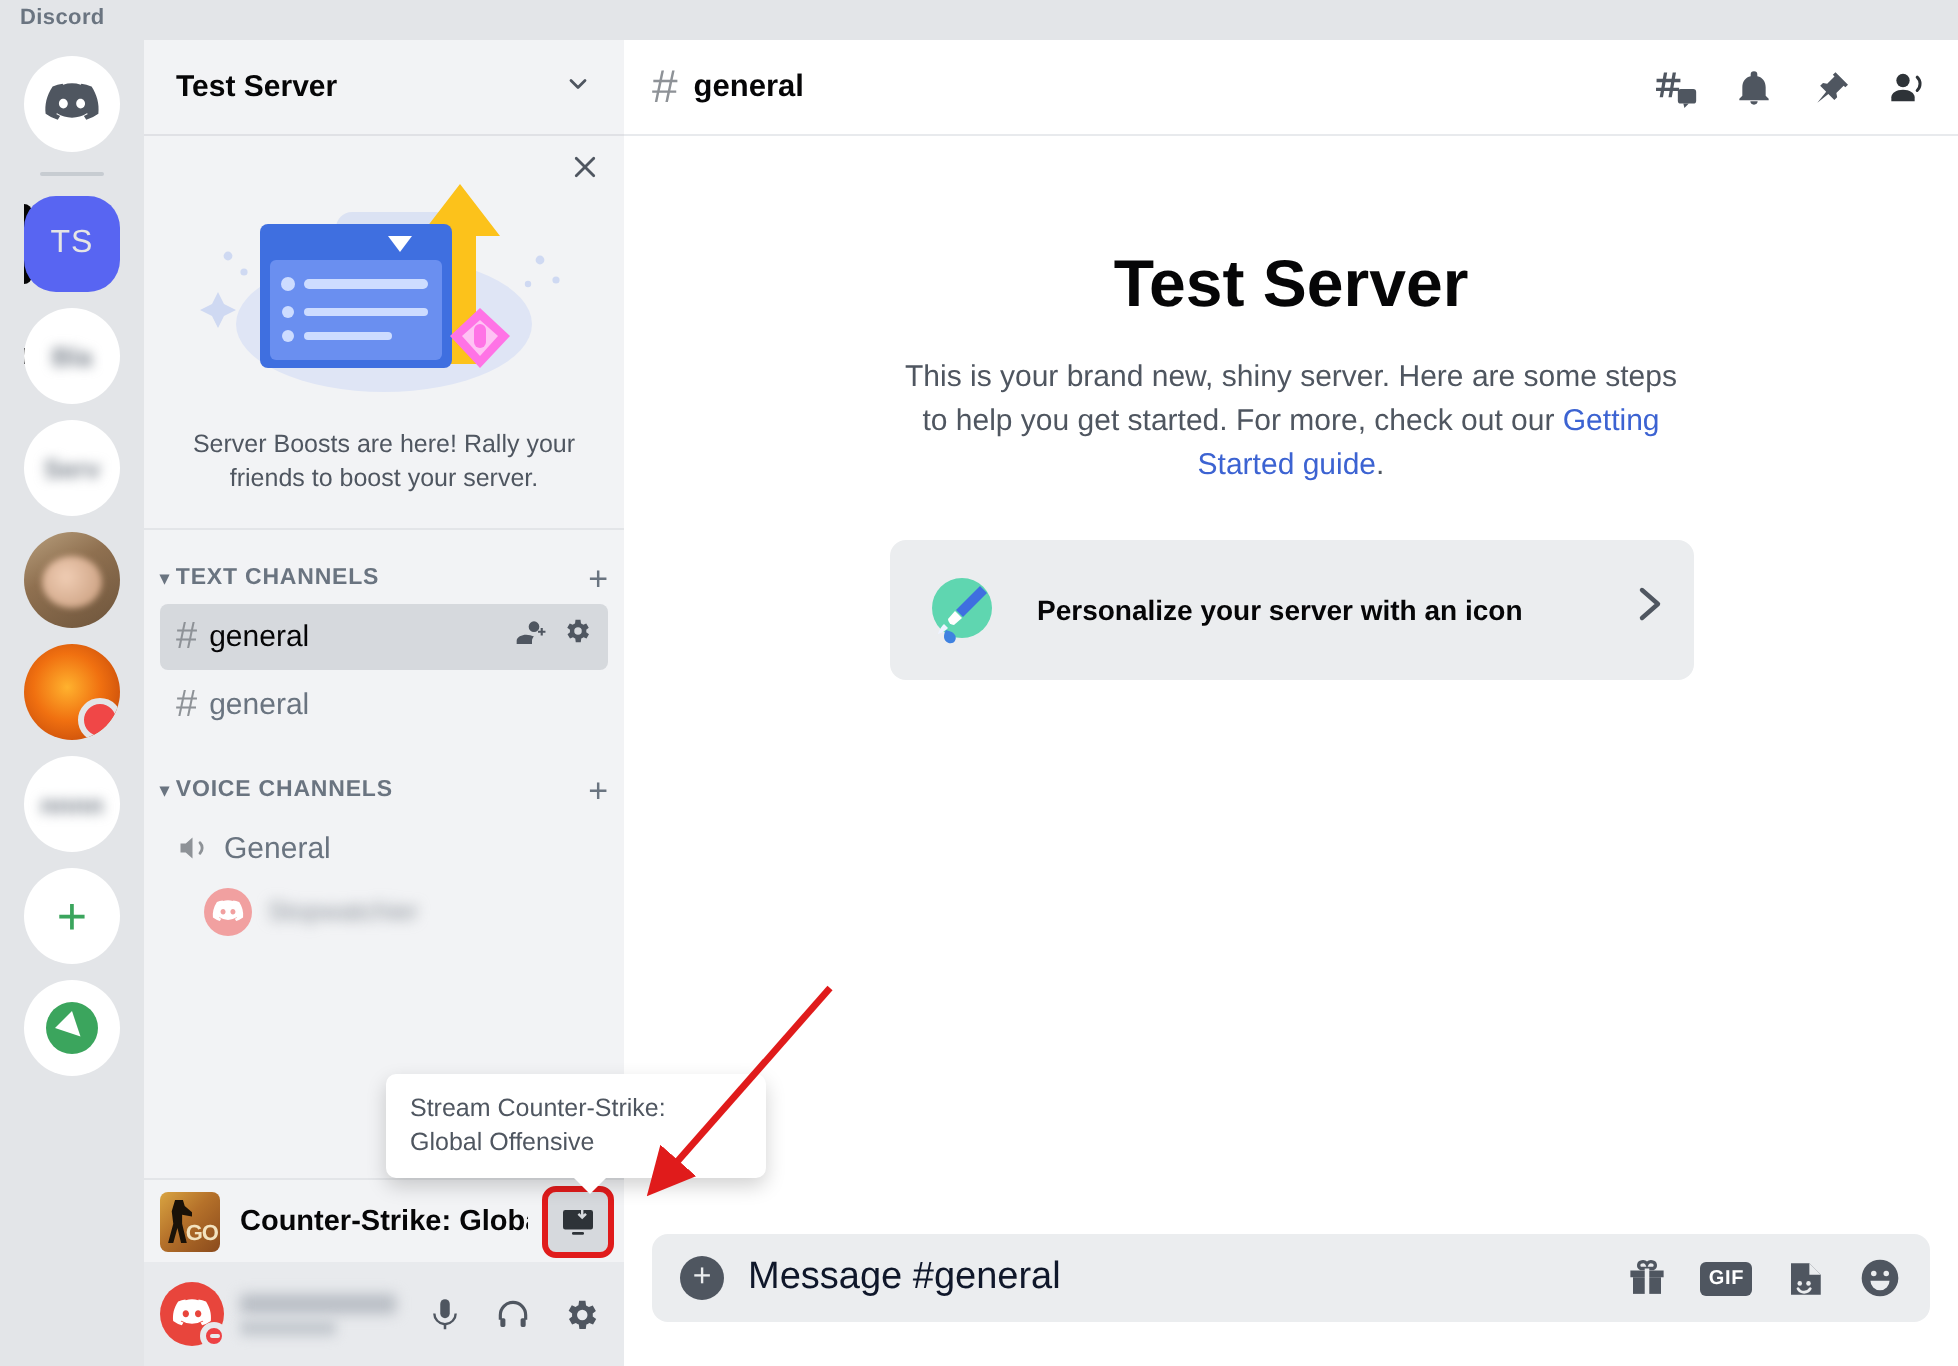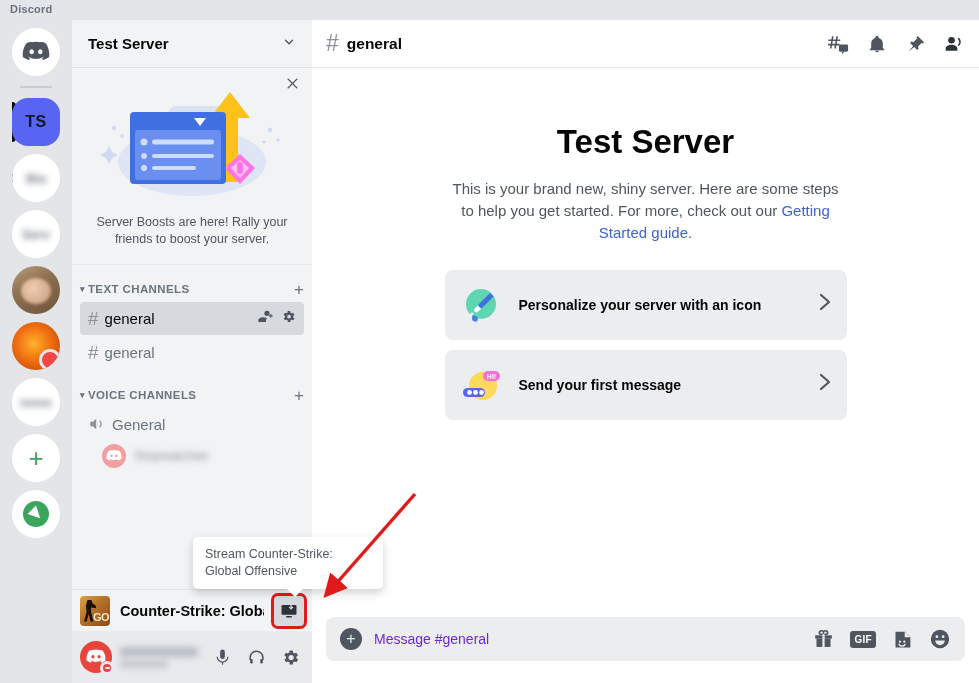--- a/index.html
+++ b/index.html
@@ -33,22 +33,22 @@
   }
   .g-icon{
     width:48px; height:48px; border-radius:50%;
     display:flex; align-items:center; justify-content:center;
     background:#fff; position:relative; flex:none;
     font-size:15px; font-weight:600; color:#4f5660;
     overflow:hidden;
   }
   .g-icon.dc { background:#fff; }
   .g-icon.sel{
-    background:#5865f2; color:#0f172a; border-radius:16px;
-    font-size:16px; font-weight:bold; letter-spacing:.5px;align-items:center;
+    background:#5865f2; color:#e5e5e5; border-radius:16px;
+    font-size:16px; font-weight:normal; letter-spacing:.5px;align-items:center;
   }
   .g-divider{ width:32px; height:2px; background:#c7ccd1; border-radius:1px; flex:none; margin:2px 0;}
   .blur-txt{ filter:blur(3px); font-size:13px; color:#7a828c; font-weight:600;}
   .g-photo1{ background:linear-gradient(150deg,#b9a07e 0%,#8f7050 40%,#6d543b 100%); }
   .g-photo1::before{ content:""; position:absolute; width:30px;height:26px;border-radius:50%;
      background:radial-gradient(circle at 40% 40%, #f0cdb4, #c49878); top:12px; left:9px; filter:blur(1.5px);}
   .g-photo2{ background:radial-gradient(circle at 45% 45%, #ffb22e 0%, #f07010 45%, #b53c08 100%); }
   .g-photo2::after{ content:""; position:absolute; width:16px;height:16px;border-radius:50%;
      background:#f04747; right:-1px; bottom:-1px; border:3px solid #e3e5e8;}
   .g-icon.add, .g-icon.explore{ background:#fff; }
@@ -186,21 +186,21 @@
   .cico{ width:40px;height:40px; position:relative; flex:none;}
 
   
   .msgbox-wrap{ flex:none; padding:0 14px 22px; }
   .msgbox{
     height:44px; background:#ebedef; border-radius:8px; display:flex; align-items:center;
     padding:0 14px; gap:12px;
   }
   .mb-plus{ width:22px;height:22px;border-radius:50%;background:#4f5660; color:#ebedef;
     display:flex;align-items:center;justify-content:center; font-size:16px; line-height:1; flex:none; cursor:pointer;}
-  .mb-ph{ font-size:14px; color:#6d28d9; flex:1; }
+  .mb-ph{ font-size:19px; color:#0f172a; flex:1; }
   .mb-acts{ display:flex; align-items:center; gap:16px; color:#4f5660;}
   .mb-acts > span{ cursor:pointer; display:flex; align-items:center;}
   .gifbox{ background:#4f5660; color:#fff; font-size:10px; font-weight:bold; border-radius:3px;
     padding:3px 4px; letter-spacing:.3px;}
 
   
   .annot{ position:absolute; left:0; top:0; width:979px; height:683px; pointer-events:none; z-index:60;}
 </style>
 </head>
 <body>
@@ -469,39 +469,20 @@
             </svg>
           </span>
           <span class="clabel">Personalize your server with an icon</span>
           <span class="cchev">
             <svg width="12" height="18" viewBox="0 0 12 18" fill="none" stroke="#4f5660" stroke-width="2.2" stroke-linecap="round" stroke-linejoin="round">
                 <polyline points="2 2 10 9 2 16"></polyline>
               </svg>
           </span>
         </div>
 
-        <div class="card">
-          <span class="cico">
-            <svg width="40" height="40" viewBox="0 0 40 40">
-              <circle cx="22" cy="21" r="14" fill="#fcd85c"></circle>
-              <rect x="22" y="6" width="17" height="10" rx="5" fill="#f06fd8"></rect>
-              <text x="30.5" y="13.5" font-family="Liberation Sans, sans-serif" font-size="7" font-weight="bold" fill="#ffffff" text-anchor="middle">HI!</text>
-              <rect x="2" y="23" width="22" height="9" rx="4.5" fill="#5865f2"></rect>
-              <circle cx="8.5" cy="27.5" r="2.4" fill="#ffffff"></circle>
-              <circle cx="14.5" cy="27.5" r="2.4" fill="#ffffff"></circle>
-              <circle cx="20.5" cy="27.5" r="2.4" fill="#ffffff"></circle>
-            </svg>
-          </span>
-          <span class="clabel">Send your first message</span>
-          <span class="cchev">
-            <svg width="12" height="18" viewBox="0 0 12 18" fill="none" stroke="#4f5660" stroke-width="2.2" stroke-linecap="round" stroke-linejoin="round">
-                <polyline points="2 2 10 9 2 16"></polyline>
-              </svg>
-          </span>
-        </div>
       </div>
     </div>
 
     <div class="msgbox-wrap">
       <div class="msgbox">
         <span class="mb-plus">+</span>
         <span class="mb-ph">Message #general</span>
         <span class="mb-acts">
           <span>
             <svg width="21" height="21" viewBox="0 0 24 24" fill="#4f5660">

